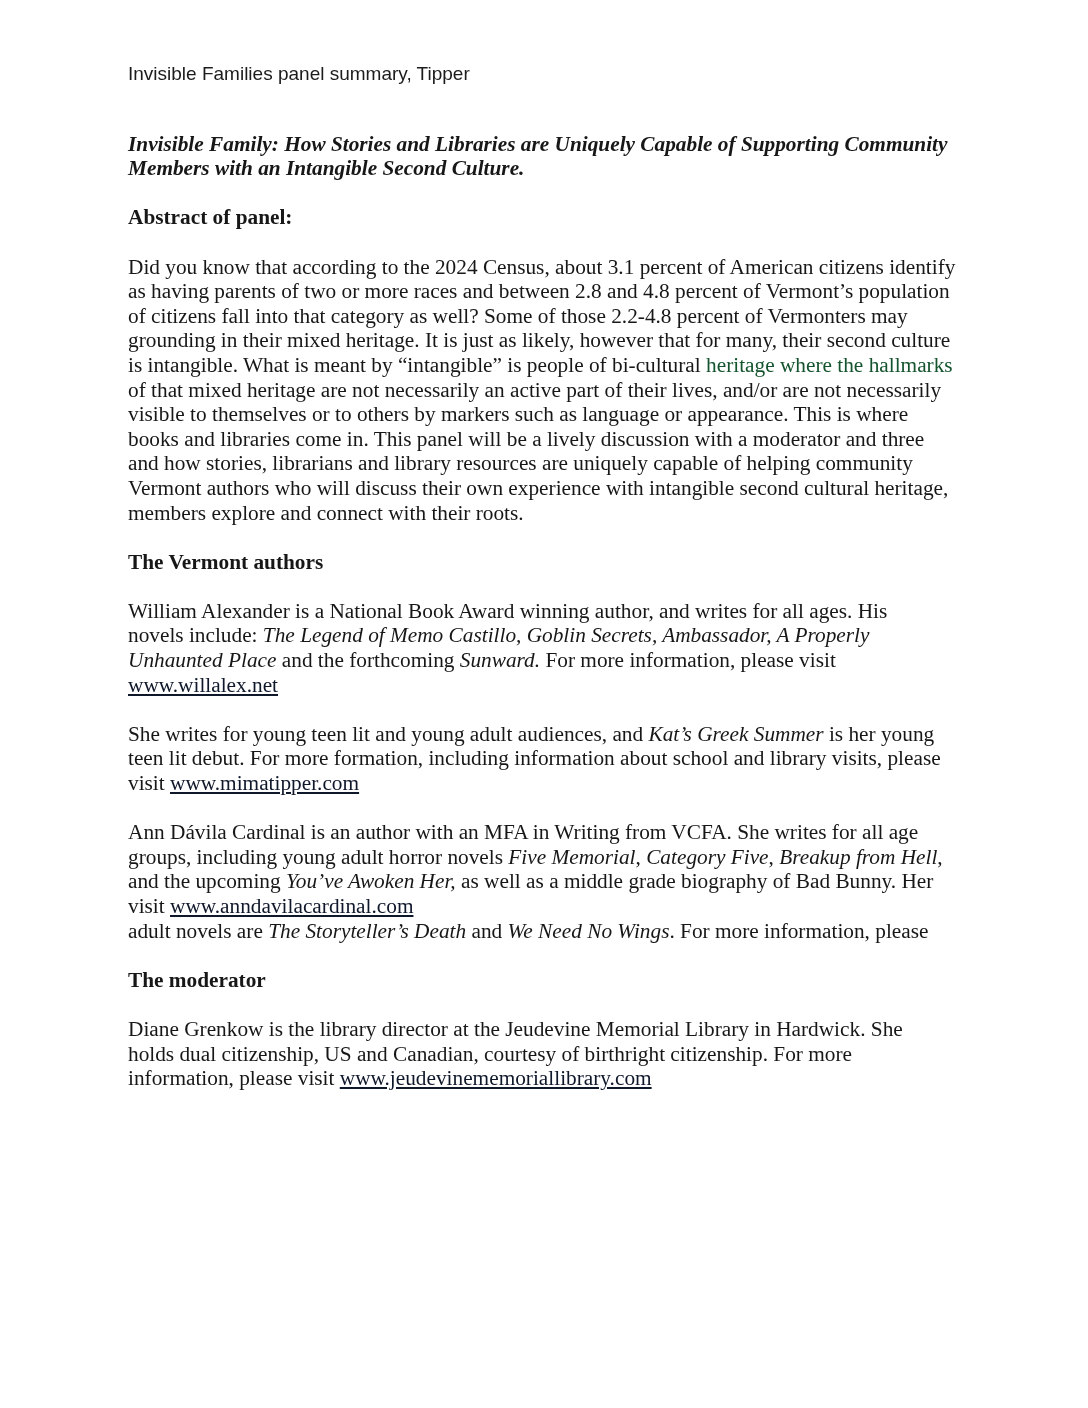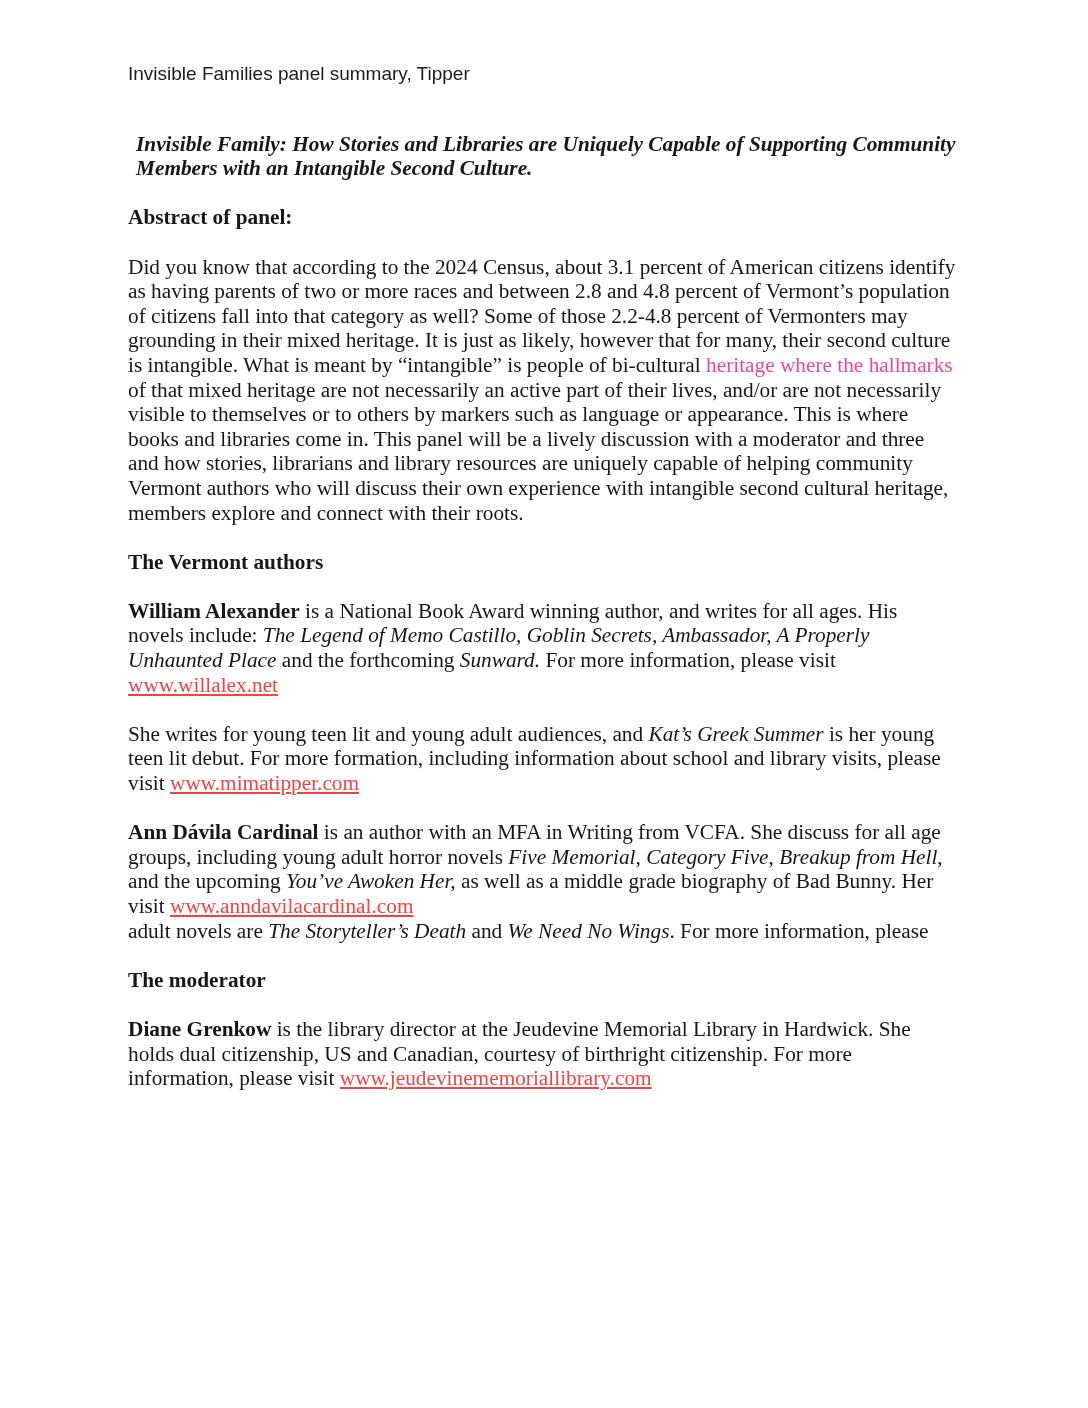--- a/index.html
+++ b/index.html
@@ -25,31 +25,30 @@
   .block { margin: 0 0 24.6px 0; }
   .style-sans {
     font-family: "Liberation Sans", sans-serif;
     font-size: 19px;
     margin-bottom: 45px;
     color: #1c1c1c;
   }
   .style-title {
     font-weight: bold;
     font-style: italic;
-    margin-left: 8px;
   }
   .style-heading {
     font-weight: bold;
   }
   .line { white-space: pre; }
-  .run.b { font-weight: bold; }
+  .run.b { font-weight: normal; }
   .run.i { font-style: italic; }
-  .run.light { color: #ec4899; }
+  .run.light { color: #14532d; }
   a.run.link {
-    color: #ef4444;
+    color: #0f172a;
     text-decoration: underline;
     cursor: pointer;
   }
 </style>
 </head>
 <body>
 
 <main id="doc">
     <div class="block style-sans">
       <div class="line"><span class="run">Invisible Families panel summary, Tipper</span></div>
@@ -82,21 +81,21 @@
       <div class="line"><span class="run">novels include: </span><span class="run i">The Legend of Memo Castillo, Goblin Secrets, Ambassador, A Properly</span></div>
       <div class="line"><span class="run i">Unhaunted Place</span><span class="run"> and the forthcoming </span><span class="run i">Sunward.</span><span class="run"> For more information, please visit</span></div>
       <div class="line"><a class="run link">www.willalex.net</a></div>
     </div>
     <div class="block style-body">
       <div class="line"><span class="run">She writes for young teen lit and young adult audiences, and </span><span class="run i">Kat’s Greek Summer</span><span class="run"> is her young</span></div>
       <div class="line"><span class="run">teen lit debut. For more formation, including information about school and library visits, please</span></div>
       <div class="line"><span class="run">visit </span><a class="run link">www.mimatipper.com</a></div>
     </div>
     <div class="block style-body">
-      <div class="line"><span class="run b">Ann Dávila Cardinal</span><span class="run"> is an author with an MFA in Writing from VCFA. She discuss for all age</span></div>
+      <div class="line"><span class="run b">Ann Dávila Cardinal</span><span class="run"> is an author with an MFA in Writing from VCFA. She writes for all age</span></div>
       <div class="line"><span class="run">groups, including young adult horror novels </span><span class="run i">Five Memorial</span><span class="run">, </span><span class="run i">Category Five</span><span class="run">, </span><span class="run i">Breakup from Hell</span><span class="run">,</span></div>
       <div class="line"><span class="run">and the upcoming </span><span class="run i">You’ve Awoken Her,</span><span class="run"> as well as a middle grade biography of Bad Bunny. Her</span></div>
       <div class="line"><span class="run">visit </span><a class="run link">www.anndavilacardinal.com</a></div>
       <div class="line"><span class="run">adult novels are </span><span class="run i">The Storyteller’s Death</span><span class="run"> and </span><span class="run i">We Need No Wings</span><span class="run">. For more information, please</span></div>
     </div>
     <div class="block style-heading">
       <div class="line"><span class="run">The moderator</span></div>
     </div>
     <div class="block style-body">
       <div class="line"><span class="run b">Diane Grenkow</span><span class="run"> is the library director at the Jeudevine Memorial Library in Hardwick. She</span></div>

